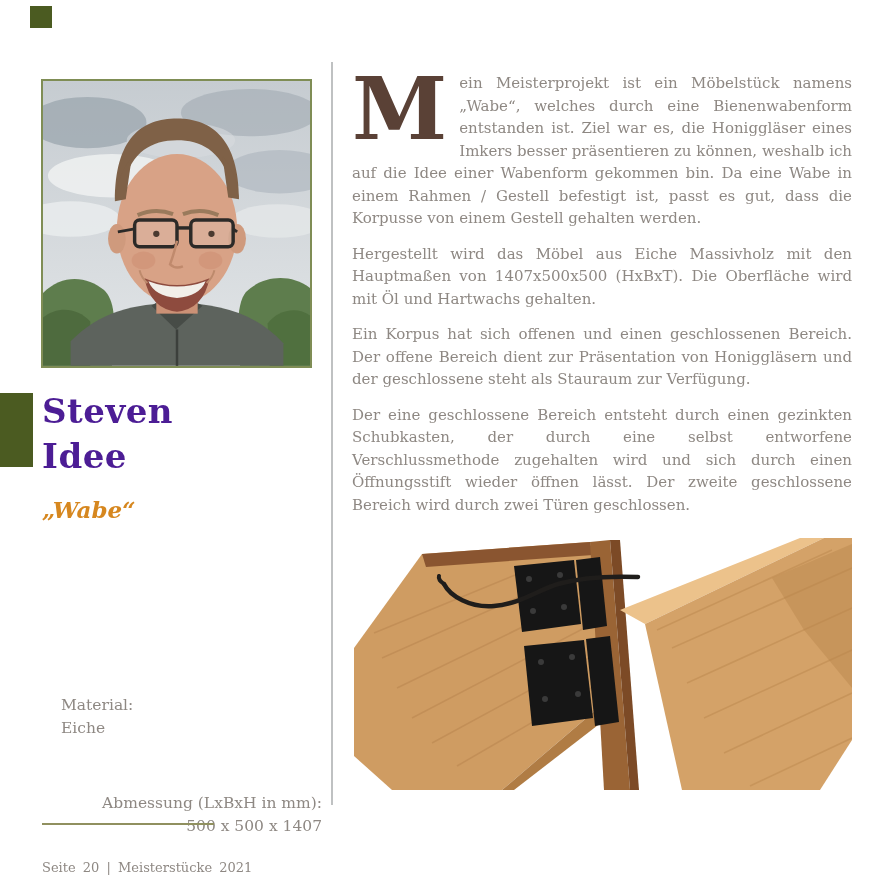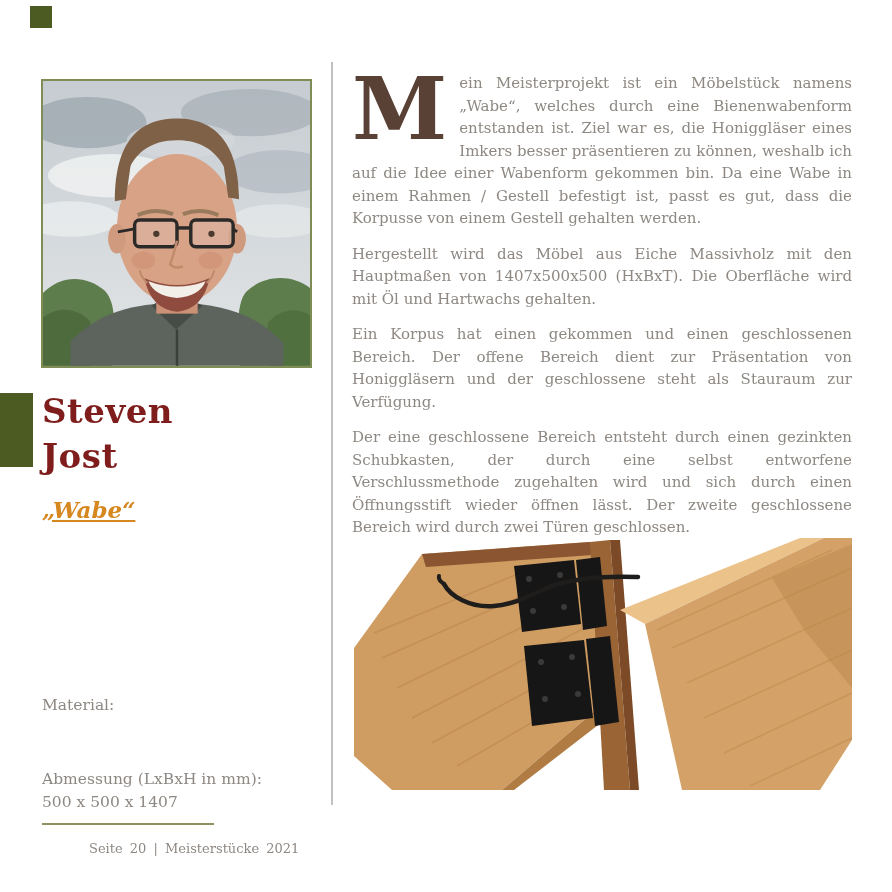--- a/index.html
+++ b/index.html
@@ -11,32 +11,32 @@
   .corner-marker{position:absolute;left:30px;top:6px;width:22px;height:22px;background:#4b5b21;}
   
   .portrait-frame{
     position:absolute;left:41px;top:79px;width:271px;height:289px;
     border:2px solid #7f8d55;box-sizing:border-box;overflow:hidden;background:#cfd4d8;
   }
   .portrait-frame svg{display:block;width:100%;height:100%;}
   .name-block-square{position:absolute;left:0;top:393px;width:33px;height:74px;background:#4b5b21;}
   .person-name{
     position:absolute;left:42px;top:389px;width:280px;
-    font-size:34px;line-height:45px;font-weight:bold;color:#7f1d1d;letter-spacing:.5px;
+    font-size:34px;line-height:45px;font-weight:bold;color:#4c1d95;letter-spacing:.5px;
   }
   .project-title{
     position:absolute;left:42px;top:496px;
-    font-size:23px;font-weight:bold;font-style:italic;color:#d6871f;text-decoration:underline;
+    font-size:23px;font-weight:bold;font-style:italic;color:#d6871f;
   }
   .spec-block{position:absolute;left:42px;width:280px;color:#8e8883;font-size:15.5px;line-height:22.5px;}
-  .spec-material{top:694px;}
-  .spec-dimensions{top:768px;}
+  .spec-material{top:694px;margin-left:19px;}
+  .spec-dimensions{top:792px;text-align:right;}
   .footer-rule{position:absolute;left:42px;top:823px;width:172px;height:2px;background:#90905f;}
   .page-footer{
-    position:absolute;left:42px;top:841px;font-size:13px;color:#8e8883;word-spacing:3px;margin-left:47px;
+    position:absolute;left:42px;top:860px;font-size:13px;color:#8e8883;word-spacing:3px;
   }
   
   .column-divider{position:absolute;left:331px;top:62px;width:2px;height:743px;background:#bfc1c2;}
   
   .article{
     position:absolute;left:352px;top:72px;width:500px;
     color:#8e8883;font-size:15px;line-height:22.5px;text-align:justify;
   }
   .article p{margin:0 0 13px 0;}
   .drop-cap{
@@ -110,43 +110,44 @@
     <path d="M103,200 Q136,214 169,200 Q163,231 136,234 Q109,231 103,200 Z" fill="#8e4b3e"></path>
     <path d="M107,203 Q136,214 165,203 Q159,218 136,220 Q113,218 107,203 Z" fill="#f2efe9"></path>
     <path d="M98,192 Q100,200 106,205" stroke="#bd8a6c" stroke-width="2" fill="none"></path>
     <path d="M174,192 Q172,200 166,205" stroke="#bd8a6c" stroke-width="2" fill="none"></path>
   </svg>
 </div>
 
 <div class="name-block-square"></div>
 <div class="person-name">
   <div>Steven</div>
-  <div>Jost</div>
+  <div>Idee</div>
 </div>
 <div class="project-title">„Wabe“</div>
 
 <div class="spec-block spec-material">
   <div>Material:</div>
+  <div>Eiche</div>
 </div>
 <div class="spec-block spec-dimensions">
   <div>Abmessung (LxBxH in mm):</div>
   <div>500 x 500 x 1407</div>
 </div>
 
 <div class="footer-rule"></div>
 <div class="page-footer">Seite 20 | Meisterstücke 2021</div>
 
 <div class="column-divider"></div>
 
 <div class="article">
   <p>
     <span class="drop-cap">M</span><span>ein Meisterprojekt ist ein Möbelstück namens „Wabe“, welches durch eine Bienenwabenform entstanden ist. Ziel war es, die Honiggläser eines Imkers besser präsentieren zu können, weshalb ich auf die Idee einer Wabenform gekommen bin. Da eine Wabe in einem Rahmen / Gestell befestigt ist, passt es gut, dass die Korpusse von einem Gestell gehalten werden.</span>
   </p>
   <p>Hergestellt wird das Möbel aus Eiche Massivholz mit den Hauptmaßen von 1407x500x500 (HxBxT). Die Oberfläche wird mit Öl und Hartwachs gehalten.</p>
-  <p>Ein Korpus hat einen gekommen und einen geschlossenen Bereich. Der offene Bereich dient zur Präsentation von Honiggläsern und der geschlossene steht als Stauraum zur Verfügung.</p>
+  <p>Ein Korpus hat sich offenen und einen geschlossenen Bereich. Der offene Bereich dient zur Präsentation von Honiggläsern und der geschlossene steht als Stauraum zur Verfügung.</p>
   <p>Der eine geschlossene Bereich entsteht durch einen gezinkten Schubkasten, der durch eine selbst entworfene Verschlussmethode zugehalten wird und sich durch einen Öffnungsstift wieder öffnen lässt. Der zweite geschlossene Bereich wird durch zwei Türen geschlossen.</p>
 </div>
 
 <div class="furniture-frame">
   <svg viewBox="0 0 500 252">
     <rect x="0" y="0" width="500" height="252" fill="#ffffff"></rect>
 
     <polygon points="2,110 70,16 238,4 252,165 150,252 40,252 2,218" fill="#cf9c62"></polygon>
 
     <g stroke="#b9854f" stroke-width="1.6" opacity="0.55" fill="none">

